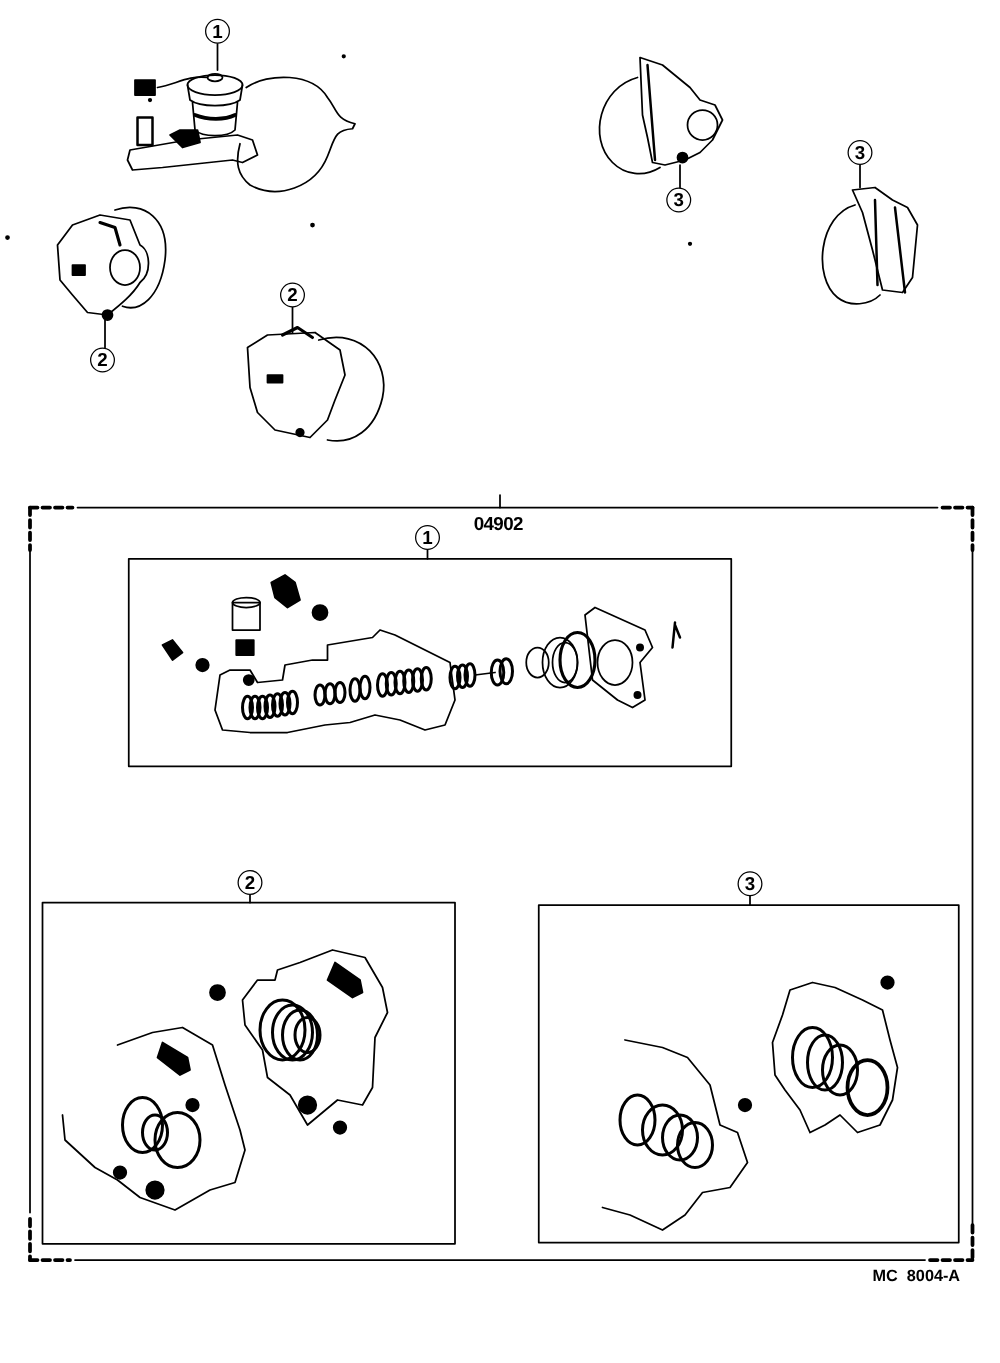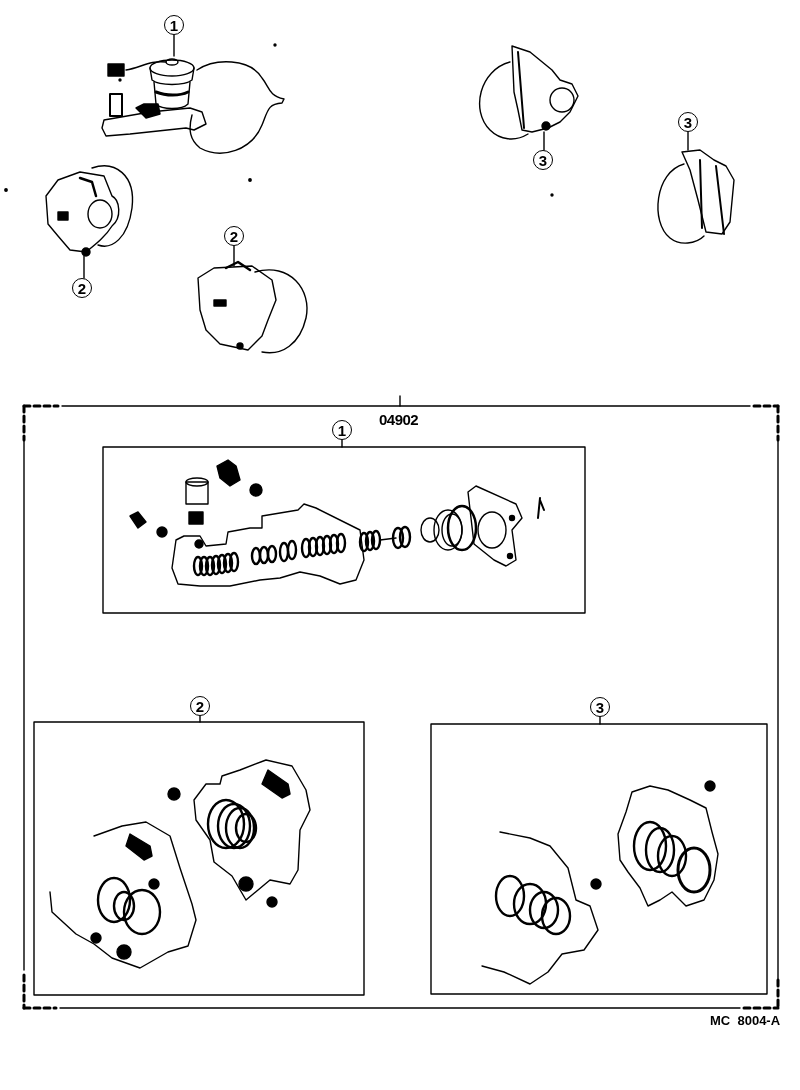--- a/index.html
+++ b/index.html
@@ -208,13 +208,13 @@
 <div class="callout" style="left:224px;top:226px;">2</div>
 <div class="callout" style="left:533px;top:150px;">3</div>
 <div class="callout" style="left:678px;top:112px;">3</div>
 
 <div class="label" style="left:379px;top:379px;margin-top:32px;">04902</div>
 
 <div class="callout" style="left:332px;top:420px;">1</div>
 <div class="callout" style="left:190px;top:696px;">2</div>
 <div class="callout" style="left:590px;top:697px;">3</div>
 
-<div class="code" style="left:698px;top:1013px;white-space:pre;margin-left:12px;">MC  8004-A</div>
+<div class="code" style="left:698px;top:1013px;white-space:pre;">MC  8004-A</div>
 
 </body></html>

